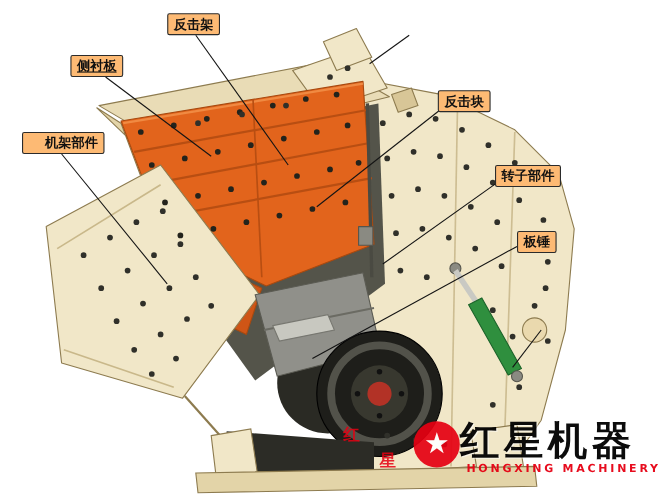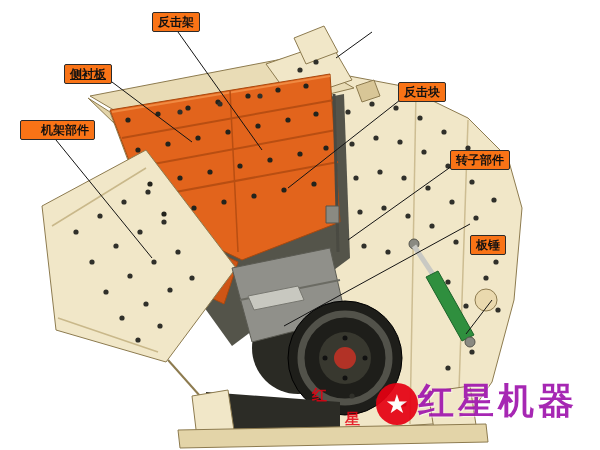--- a/index.html
+++ b/index.html
@@ -1,39 +1,39 @@
 <!DOCTYPE html>
 <html><head>
 <meta charset="utf-8">
 <style>
   html,body{margin:0;padding:0;background:#ffffff;font-family:"DejaVu Sans",sans-serif;}
   #stage{position:relative;width:600px;height:450px;background:#ffffff;overflow:hidden;}
   #machine-svg{position:absolute;left:0;top:0;}
   .part-label{
     position:absolute;
-    background:#f97316;
+    background:#fdba74;
     border:1px solid #2b2b2b;
     border-radius:2px;
     padding:1px 5px;
     font-size:12px;
     font-weight:bold;
     color:#111;
     white-space:nowrap;
     line-height:16px;
     z-index:3;
   }
   .wm-star{
     position:absolute;left:376px;top:383px;width:42px;height:42px;
     background:#e60012;border-radius:50%;
     color:#fff;font-size:26px;line-height:42px;text-align:center;
     z-index:4;opacity:.92;
   }
   .wm-brand{
     position:absolute;left:418px;top:377px;
-    color:#a21caf;font-size:36px;font-weight:bold;letter-spacing:4px;
+    color:#000000;font-size:36px;font-weight:bold;letter-spacing:4px;
     z-index:4;opacity:.95;white-space:nowrap;
     text-shadow:1px 1px 0 rgba(255,255,255,.6);
   }
   .wm-sub{
     position:absolute;left:424px;top:421px;
     color:#e60012;font-size:10px;font-weight:bold;letter-spacing:2.5px;
     z-index:4;opacity:.95;white-space:nowrap;
   }
   .wm-mini{
     position:absolute;color:#e60012;font-size:15px;font-weight:bold;
@@ -217,24 +217,25 @@
       <line x1="96" y1="70" x2="192" y2="142"></line>
       <line x1="400" y1="100" x2="288" y2="188"></line>
       <line x1="56" y1="140" x2="152" y2="258"></line>
       <line x1="452" y1="166" x2="348" y2="240"></line>
       <line x1="470" y1="224" x2="284" y2="326"></line>
       <line x1="492" y1="300" x2="466" y2="334"></line>
     </g>
   </svg>
 
   <div class="part-label" style="left:152px;top:12px;">反击架</div>
-  <div class="part-label" style="left:64px;top:64px;text-decoration:underline;">侧衬板</div>
+  <div class="part-label" style="left:64px;top:50px;text-decoration:underline;">侧衬板</div>
   <div class="part-label" style="left:398px;top:82px;text-align:center;">反击块</div>
   <div class="part-label" style="left:20px;top:120px;padding-left:20px;">机架部件</div>
   <div class="part-label" style="left:450px;top:150px;">转子部件</div>
-  <div class="part-label" style="left:470px;top:210px;margin-top:25px;">板锤</div>
+  <div class="part-label" style="left:470px;top:210px;">板锤</div>
 
   <div class="wm-star">★</div>
   <div class="wm-brand">红星机器</div>
+  <div class="wm-sub">HONGXING MACHINERY</div>
   <div class="wm-mini m0">红</div>
   <div class="wm-mini m1">星</div>
 
 </div>
 
 </body></html>

